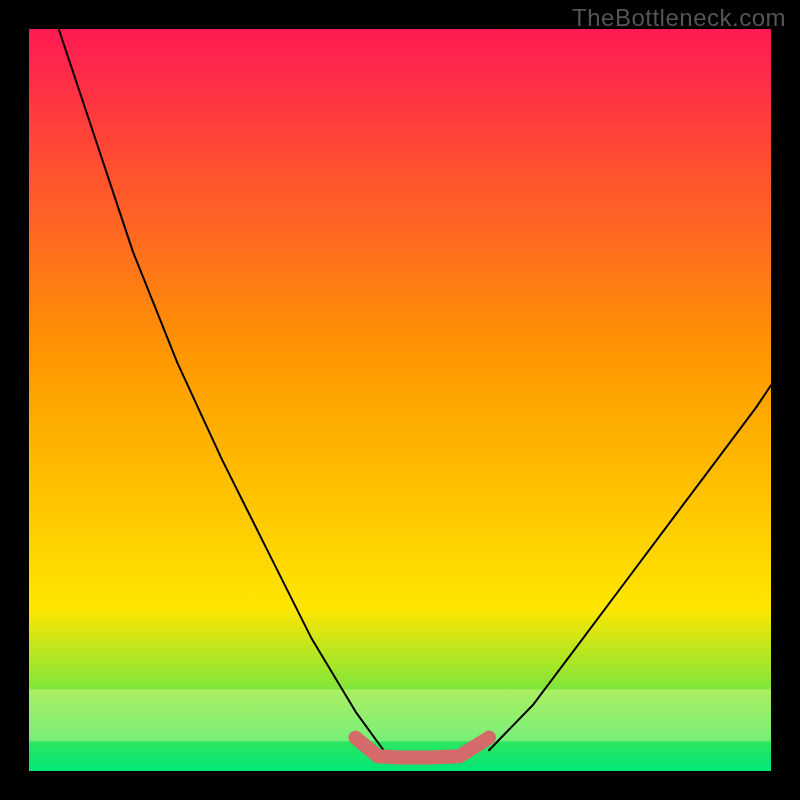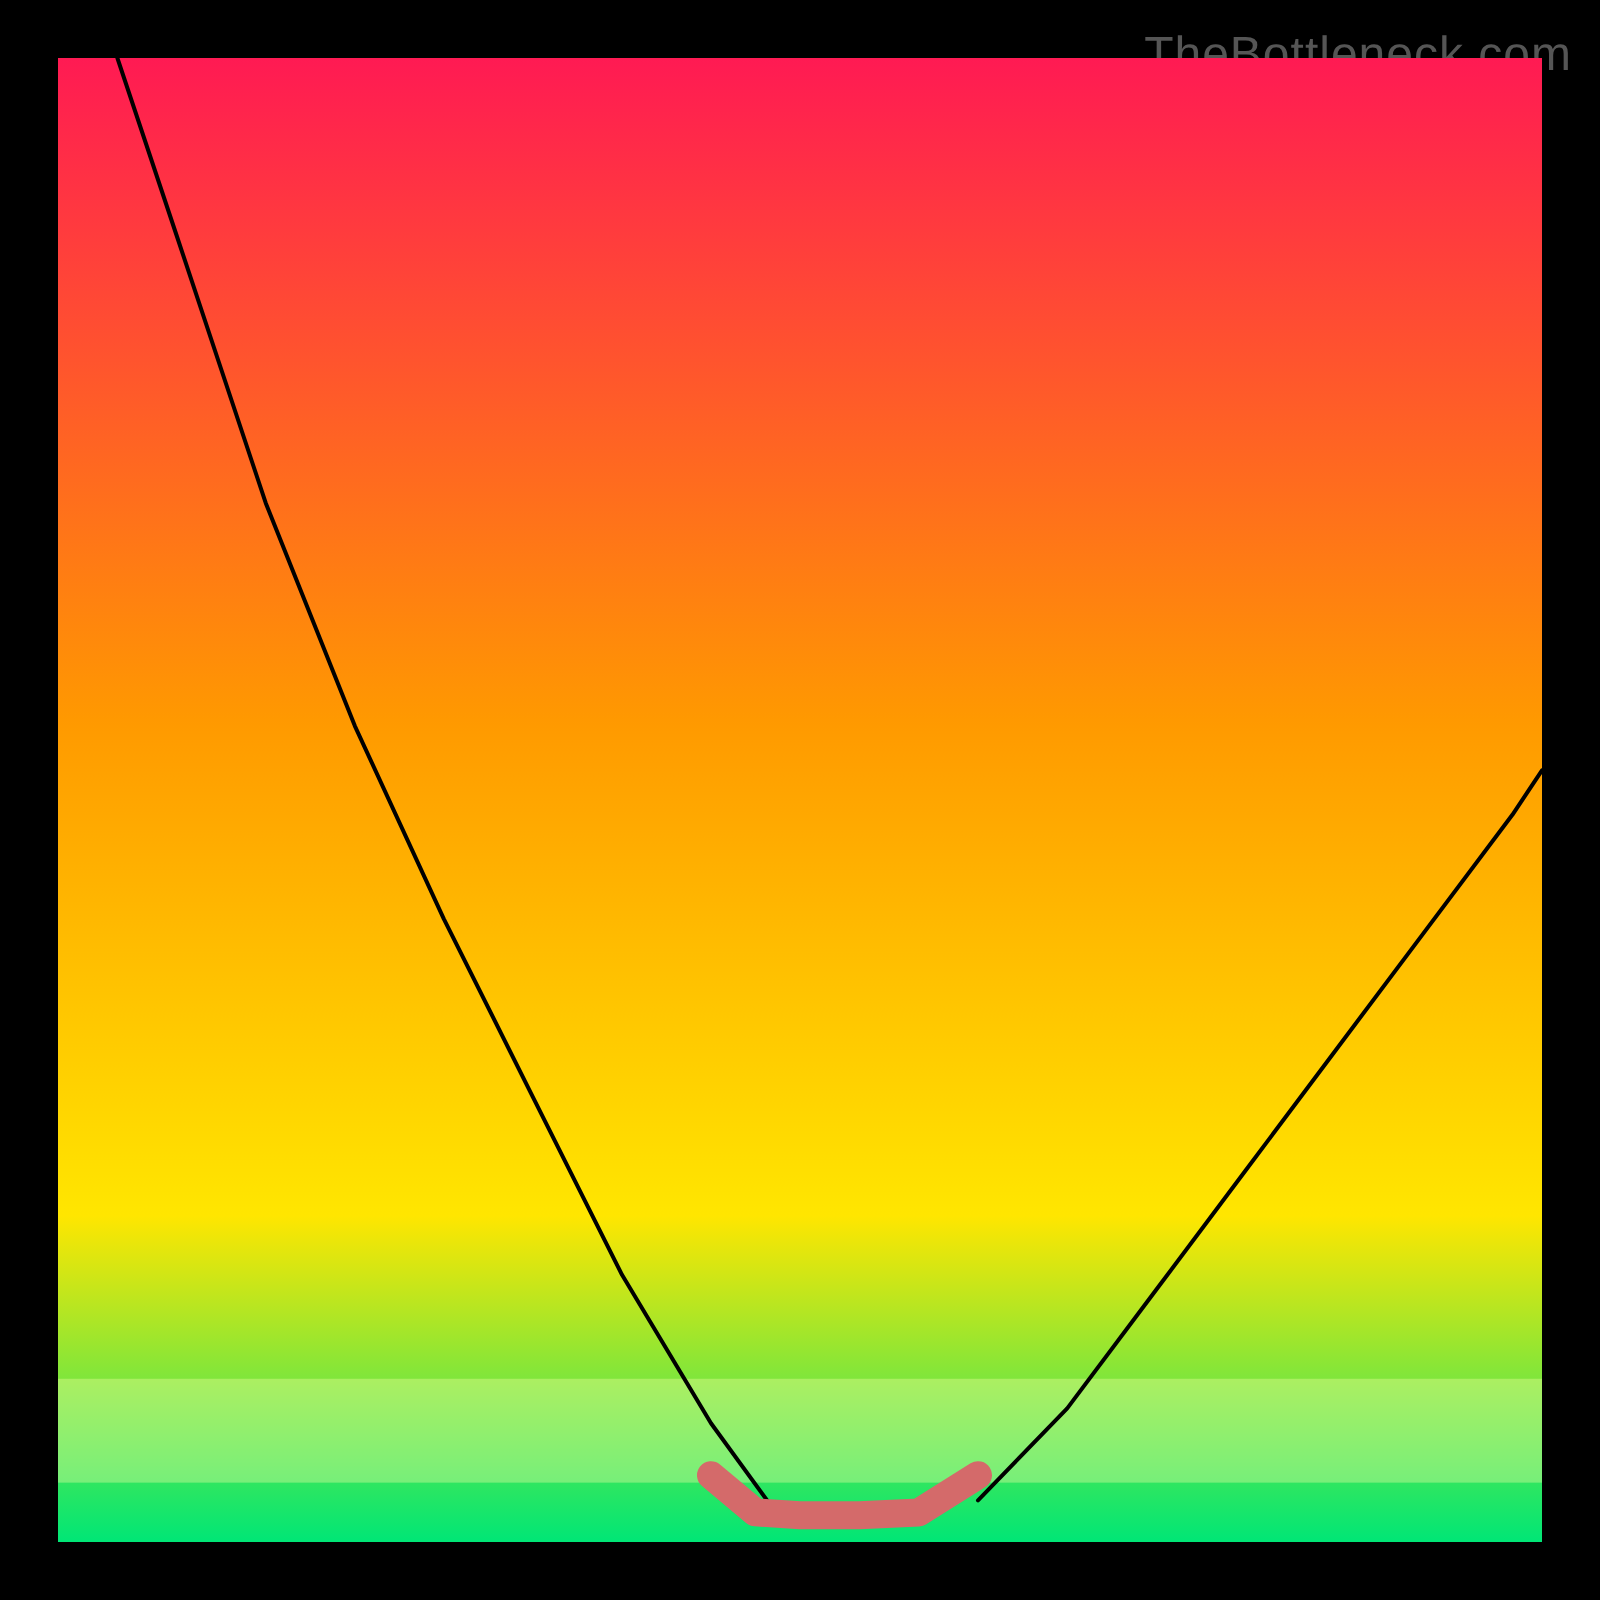--- a/index.html
+++ b/index.html
@@ -12,21 +12,21 @@
     font-family: Arial, Helvetica, sans-serif;
   }
   .frame {
     position: relative;
     width: 800px;
     height: 800px;
     background: #000;
   }
   .watermark {
     position: absolute;
-    top: 14px;
+    top: 4px;
     right: 14px;
     color: #555;
     font-size: 24px;
     font-weight: 500;
     letter-spacing: 0.5px;
     text-align: right;
     user-select: none;
   }
   .plot-area {
     position: absolute;

